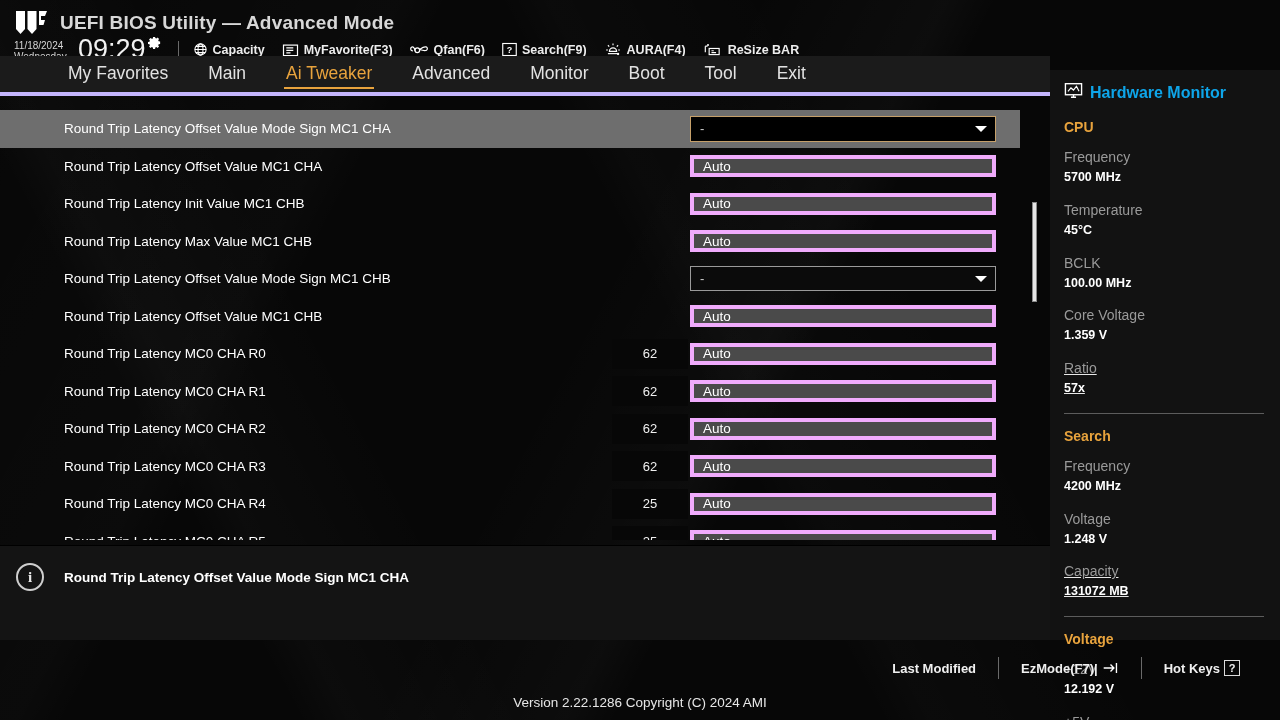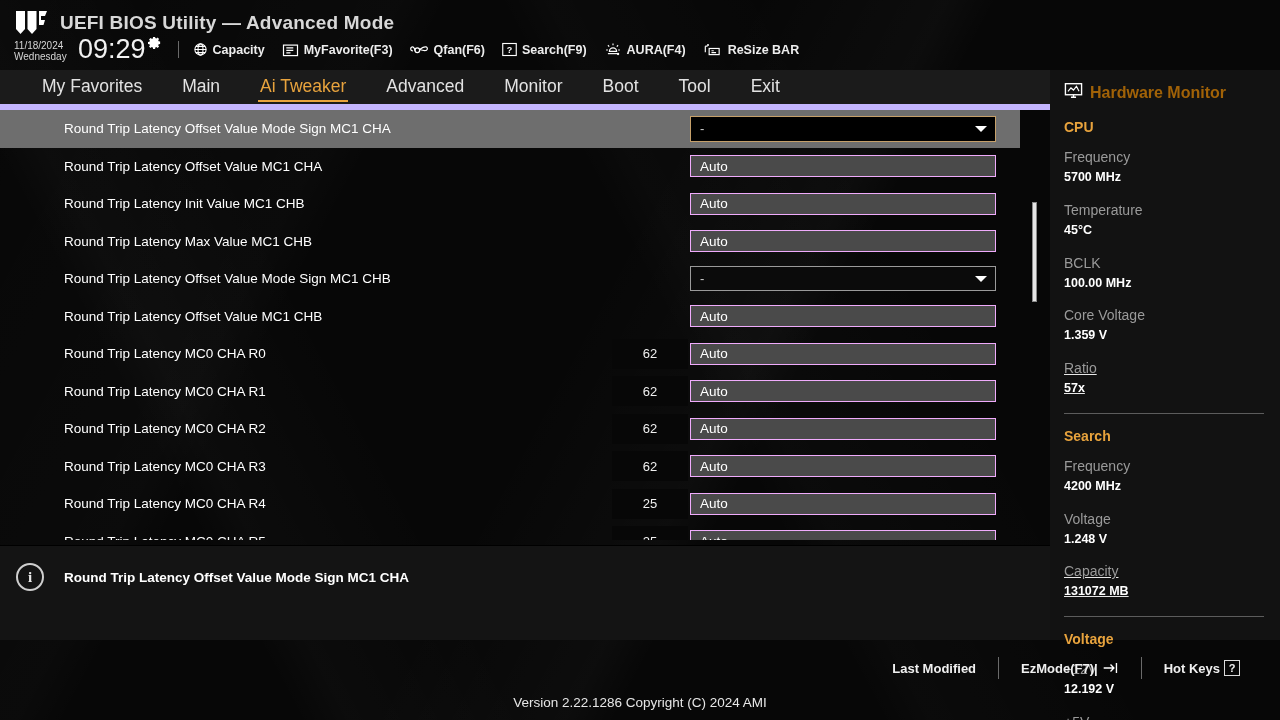--- a/index.html
+++ b/index.html
@@ -38,24 +38,24 @@
   }
   .dt-block { display:flex; flex-direction:column; line-height:1.05; font-size:10px; color:#d5d5d5; width:62px; padding-top:4px;}
   .clock { font-size:27px; font-weight:500; color:#f2f2f2; letter-spacing:0px; margin-left:2px; line-height:1; }
   .gear { margin-left:1px; margin-top:-10px; }
   .hdr-divider { width:1px; height:17px; background:#6a6a6a; margin:0 14px 0 16px; }
   .hdr-item { display:flex; align-items:center; gap:5px; font-size:12.5px; color:#ededed; font-weight:bold; margin-right:17px; }
   .hdr-item .ic { display:inline-flex; align-items:center; }
 
   
   .menubar {
-    position:absolute; left:0; top:70px; width:1050px; height:40px;
+    position:absolute; left:0; top:56px; width:1050px; height:40px;
     background:#1b1b1b;
-    display:flex; align-items:center; padding-left:22px; gap:0px; z-index:3;
-    border-bottom:6px solid #c4b5fd;
+    display:flex; align-items:center; padding-left:48px; gap:0px; z-index:3;
+    border-bottom:4px solid #c4b5fd;
   }
   .menu-item {
     font-size:17.5px; color:#e2e2e2; padding:0 20px; line-height:1;
     white-space:nowrap; position:relative;
   }
   .menu-item.active { color:#e8a33d; }
   .menu-item.active::after {
     content:""; position:absolute; left:18px; right:18px; bottom:-6px; height:2px; background:#e8a33d;
   }
 
@@ -73,21 +73,21 @@
     position:absolute; left:64px; font-size:13.5px; color:#ffffff; white-space:nowrap;
   }
   .row.selected .row-label { color:#ffffff; }
   .num-badge {
     position:absolute; left:612px; width:76px; height:30px;
     background:#070707; display:flex; align-items:center; justify-content:center;
     font-size:13px; color:#f0f0f0;
   }
   .val-field {
     position:absolute; left:690px; width:306px; height:22px;
-    background:#4a4a4a; border:1px solid #f0abfc;
+    background:#4a4a4a; border:4px solid #f0abfc;
     display:flex; align-items:center; padding-left:9px;
     font-size:13.5px; color:#ffffff;
   }
   .dropdown {
     position:absolute; left:690px; width:306px; height:25px;
     background:#0b0b0b; border:1px solid #9a9a9a;
     display:flex; align-items:center; padding:0 8px 0 9px;
     font-size:13px; color:#cfcfcf;
   }
   .row.selected .dropdown { border-color:#c6a06a; background:#000; height:26px; }
@@ -119,21 +119,21 @@
     font-size:15px; font-weight:bold; color:#e8e8e8; font-family:"Liberation Serif", serif;
   }
   .help-text { position:absolute; left:64px; top:24px; font-size:13.5px; color:#ffffff; font-weight:bold; }
 
   
   .hwmon {
     position:absolute; left:1050px; top:70px; width:230px; height:570px;
     background:#121212; z-index:3;
     padding:12px 0 0 14px;
   }
-  .hw-title { display:flex; align-items:center; gap:7px; font-size:16px; font-weight:bold; color:#a16207; margin-bottom:16px;text-align:right; }
+  .hw-title { display:flex; align-items:center; gap:7px; font-size:16px; font-weight:bold; color:#0ea5e9; margin-bottom:16px;text-align:right; }
   .hw-section { font-size:14px; font-weight:bold; color:#e8a33d; margin-bottom:12px; }
   .hw-grid { display:flex; flex-wrap:wrap; }
   .hw-cell { width:113px; margin-bottom:13px; }
   .hw-cell.full { width:226px;text-decoration:underline; }
   .hw-key { font-size:14px; color:#9a9a9a; line-height:1.5; }
   .hw-val { font-size:12.5px; color:#ffffff; font-weight:bold; line-height:1.5; }
   .hw-sep { width:200px; height:1px; background:#5c5c5c; margin:2px 0 14px 0; }
 
   
   .footer {

